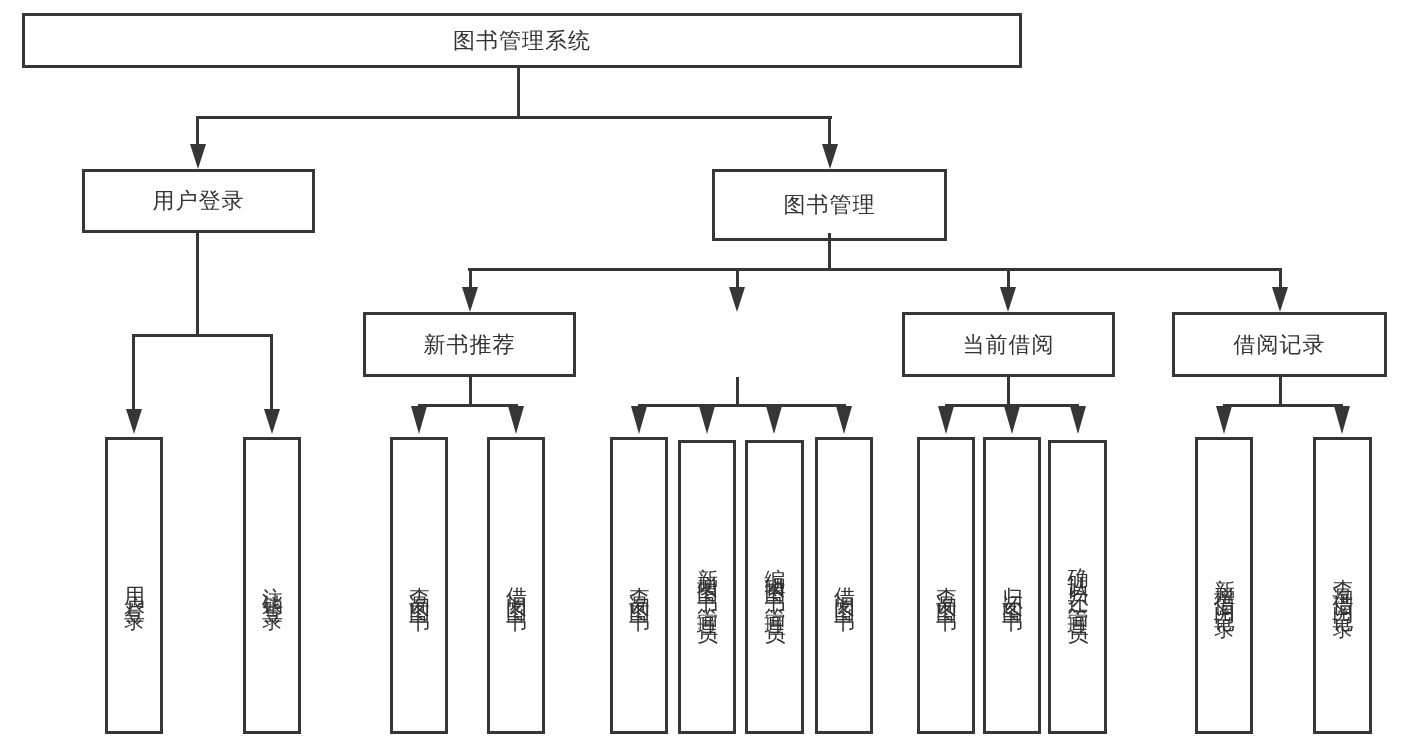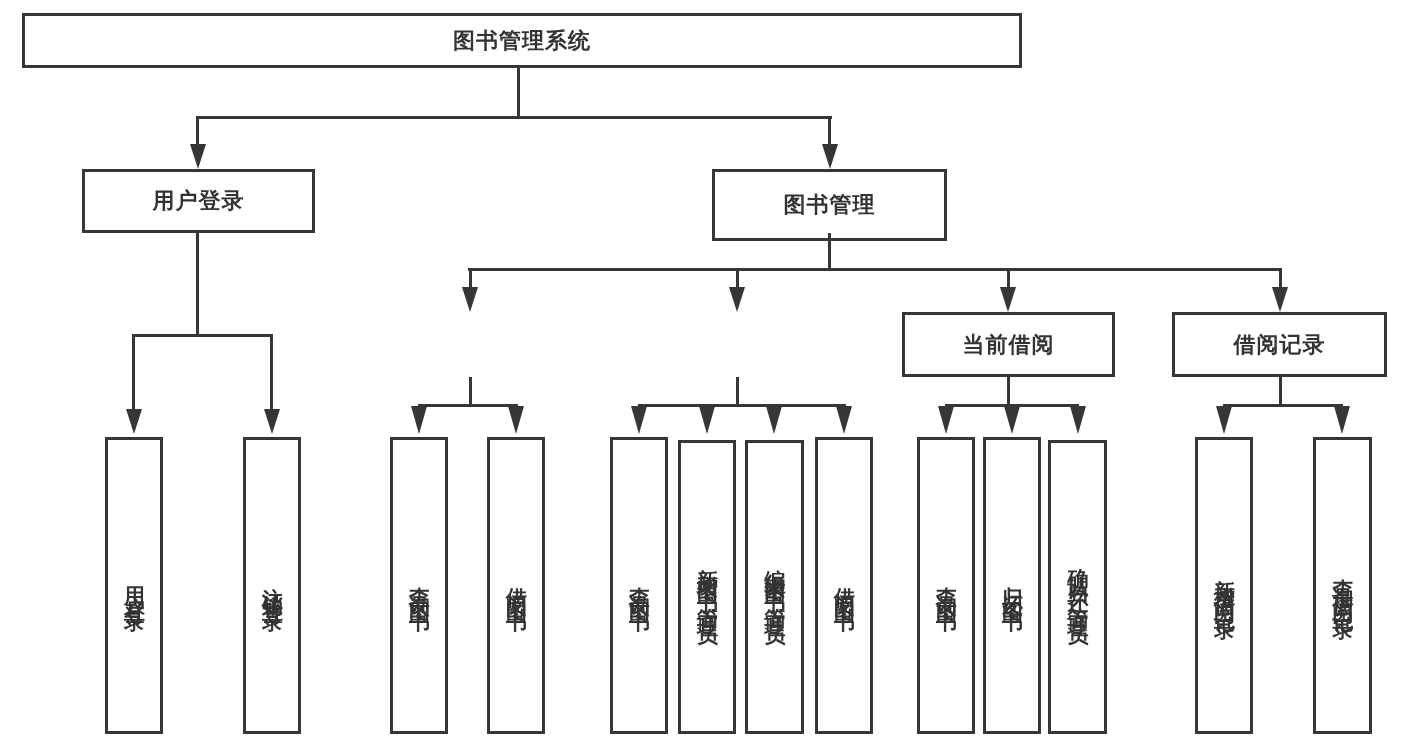--- a/index.html
+++ b/index.html
@@ -11,21 +11,21 @@
   html,body{margin:0;padding:0;background:var(--bg);}
   .canvas{
     position:relative;width:1405px;height:747px;background:var(--bg);
     font-family:"DejaVu Sans","Liberation Sans",sans-serif;color:var(--text);
     overflow:hidden;
   }
   .node{
     position:absolute;box-sizing:border-box;background:#fff;
     border:3px solid var(--line);
     display:flex;align-items:center;justify-content:center;
-    font-size:22px;letter-spacing:1px;white-space:nowrap;font-weight:bold;
+    font-size:22px;letter-spacing:1px;white-space:nowrap;
   }
   .vnode{
     writing-mode:vertical-rl;text-orientation:mixed;
     font-size:21px;letter-spacing:8px;line-height:1;
     white-space:normal;
   }
   .hline,.vline{position:absolute;background:var(--line);}
   .hline{height:3px;}
   .vline{width:3px;}
   .arrow{
@@ -70,20 +70,21 @@
 
   <div class="vline" style="left:469px;top:268px;height:22px"></div>
   <div class="arrow" style="left:462px;top:287px"></div>
   <div class="vline" style="left:736px;top:268px;height:22px"></div>
   <div class="arrow" style="left:729px;top:287px"></div>
   <div class="vline" style="left:1007px;top:268px;height:22px"></div>
   <div class="arrow" style="left:1000px;top:287px"></div>
   <div class="vline" style="left:1279px;top:268px;height:22px"></div>
   <div class="arrow" style="left:1272px;top:287px"></div>
 
+  <div class="node" style="left:363px;top:312px;width:213px;height:65px">新书推荐</div>
   <div class="node" style="left:902px;top:312px;width:213px;height:65px">当前借阅</div>
   <div class="node" style="left:1172px;top:312px;width:215px;height:65px">借阅记录</div>
 
   <div class="vline" style="left:469px;top:377px;height:29px"></div>
   <div class="vline" style="left:736px;top:377px;height:29px"></div>
   <div class="vline" style="left:1007px;top:377px;height:29px"></div>
   <div class="vline" style="left:1279px;top:377px;height:29px"></div>
 
   <div class="hline" style="left:418px;top:404px;width:100px"></div>
   <div class="hline" style="left:638px;top:404px;width:208px"></div>

